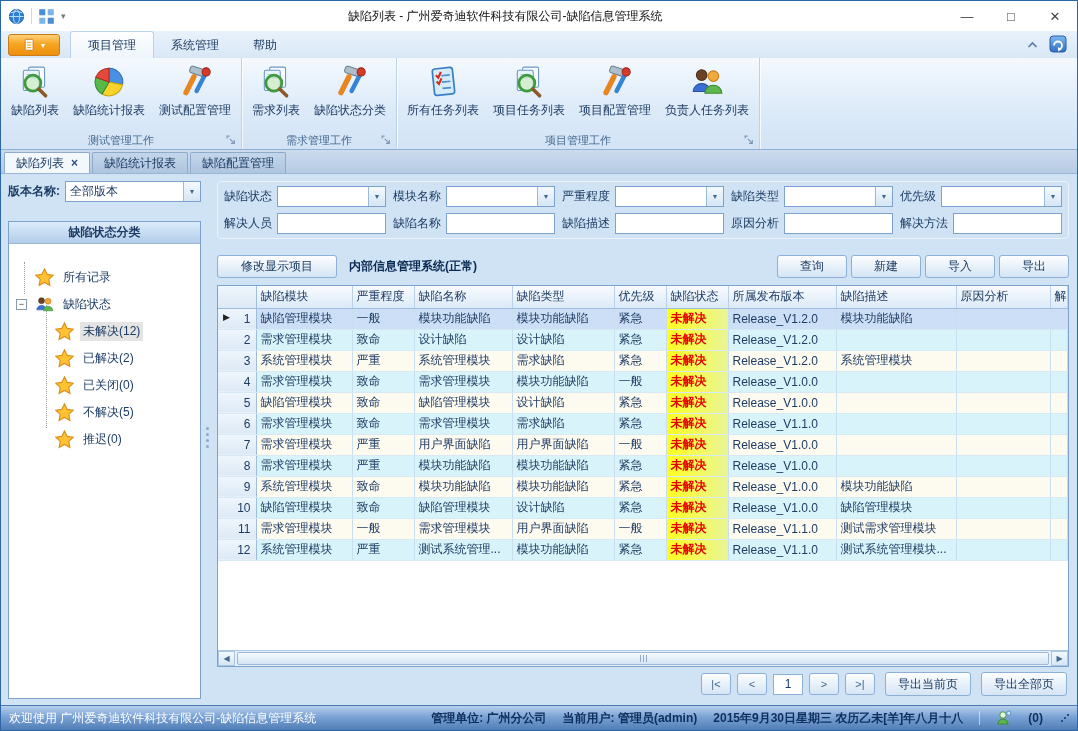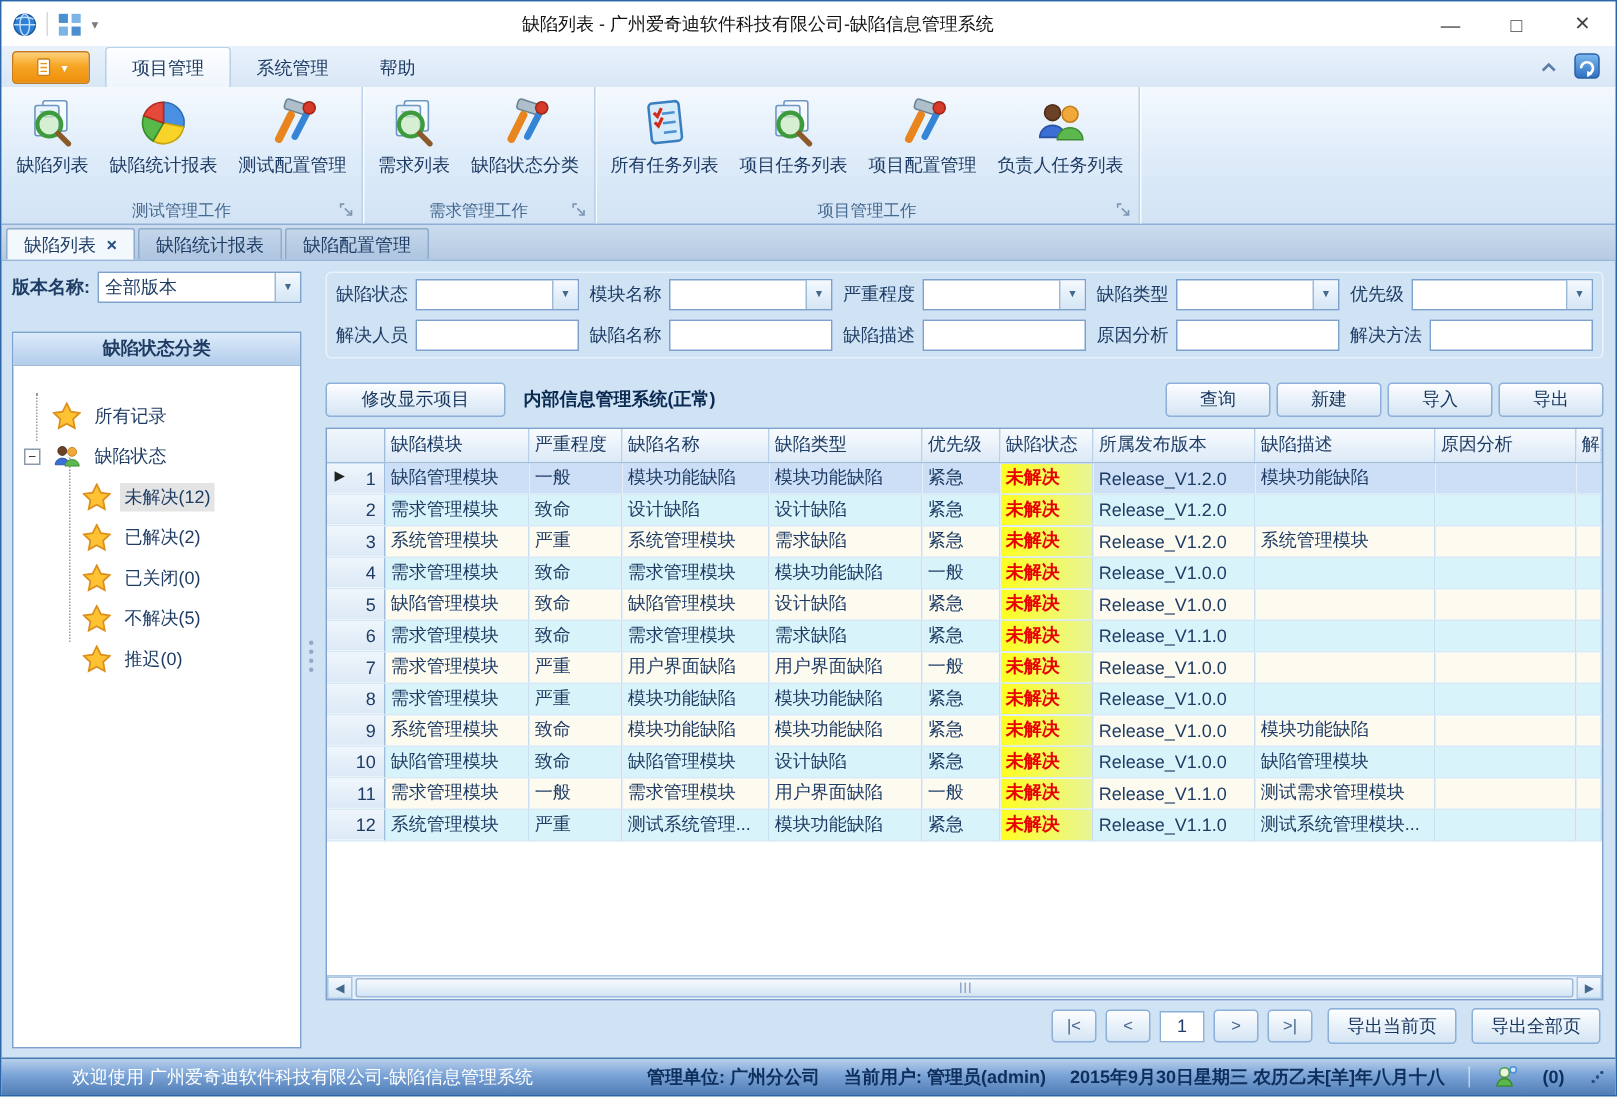--- a/index.html
+++ b/index.html
@@ -108,21 +108,21 @@
   
   .pagination { height: 34px; flex: none; display: flex; align-items: center; gap: 6px; padding: 0 2px; }
   .pg-summary { padding-left: 8px; white-space: nowrap; }
   .pg-spacer { flex: 1; }
   .pg-btn { width: 30px; height: 22px; padding: 0; color: #44688e; font-size: 11px; }
   .page-box { width: 30px; height: 21px; border: 1px solid #8cb0d8; text-align: center; font-size: 12px; color: #1e3c64; background: #fff; font-family: inherit; }
   .export-btn { height: 24px; margin-left: 4px; }
   
   .statusbar { height: 25px; flex: none; border-top: 1px solid #4a7ab2; background: linear-gradient(#b7cfeb, #7aa3d6 45%, #507db5);
     display: flex; align-items: center; padding: 0 8px; gap: 16px; }
-  .sb-welcome { color: #fff; white-space: nowrap; margin-left: 39px; }
+  .sb-welcome { color: #fff; white-space: nowrap; }
   .sb-spacer { flex: 1; }
   .sb-item { color: #0e2e5c; font-weight: bold; white-space: nowrap; }
   .sb-sep { width: 1px; height: 14px; background: rgba(255,255,255,.55); }
   .sb-user-ic { width: 16px; height: 16px; display: inline-flex; }
   .sb-user-ic svg { width: 100%; height: 100%; }
   .sb-grip { width: 8px; height: 8px; margin-left: 2px;
     background: radial-gradient(circle at 1px 7px, #2a4f82 1px, transparent 1.4px),
                 radial-gradient(circle at 4px 4px, #2a4f82 1px, transparent 1.4px),
                 radial-gradient(circle at 7px 1px, #2a4f82 1px, transparent 1.4px); }
 </style>

